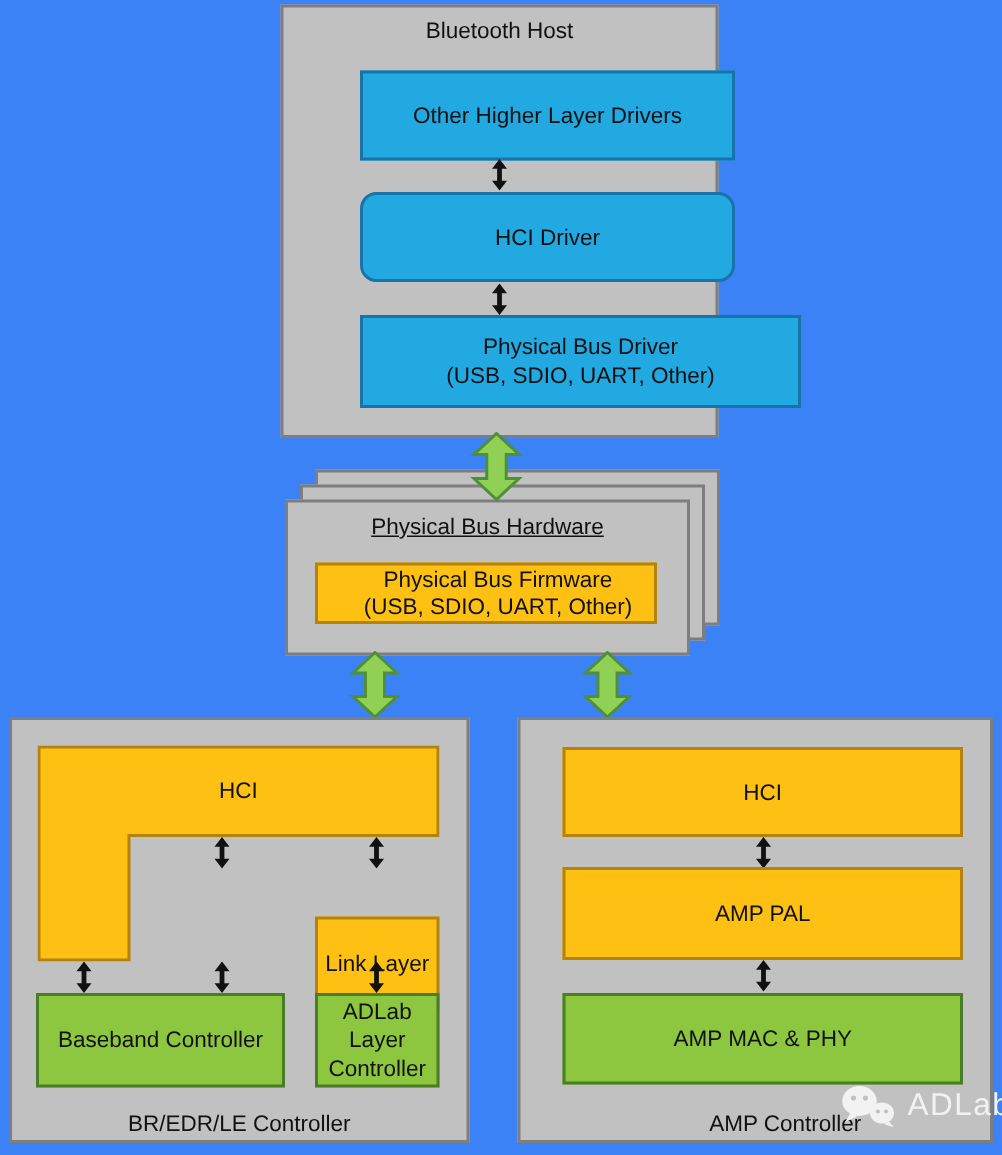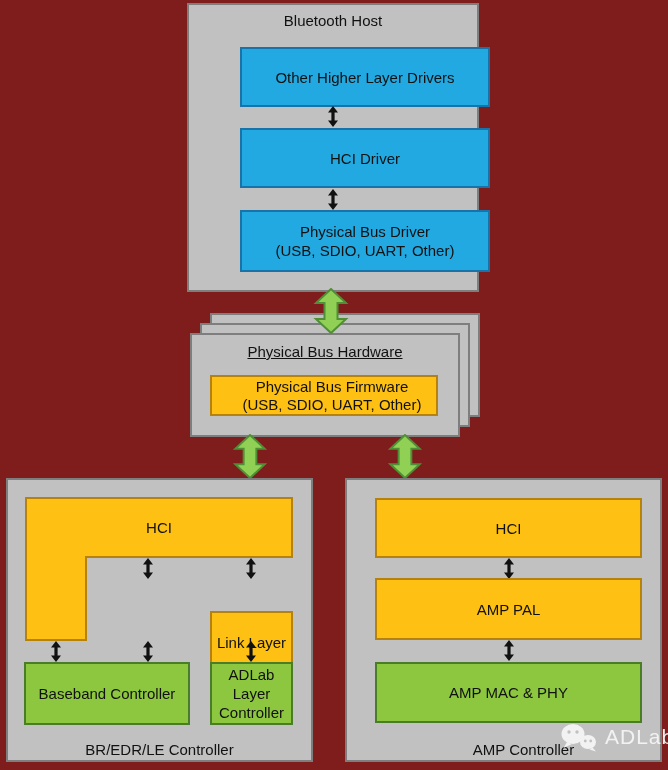--- a/index.html
+++ b/index.html
@@ -1,17 +1,17 @@
 <!DOCTYPE html>
 <html style="--gray: #c1c1c1; --gray-border: #7e7e7e; --blue: #23a9e1; --blue-border: #1873a8; --orange: #fdc013; --orange-border: #b5820e; --green: #8dc63f; --green-border: #4a7d27; --arrow-green: #90d055; --arrow-green-border: #4f8f35; --text: #111111; --watermark: #f2f2f2;"><head>
 <meta charset="utf-8">
 <style>
   html,body { margin:0; padding:0; background:#ffffff; }
   .stage {
-    position:relative; width:668px; height:770px; background:#7f1d1d;
+    position:relative; width:668px; height:770px; background:#3b82f6;
     font-family:"Liberation Sans", sans-serif; color:#111111; overflow:hidden;
   }
   .panel {
     position:absolute; background:var(--gray,#c1c1c1);
     border:2px solid var(--gray-border,#7e7e7e); box-sizing:border-box;
   }
   .panel-title {
     position:absolute; left:0; right:0; text-align:center;
     font-size:15px; line-height:22px; color:var(--text,#111);
   }
@@ -40,29 +40,29 @@
     <div class="panel-title" style="top:5px;">Bluetooth Host</div>
 
     <div class="box blue" style="left:19px; top:42px; width:250px; height:60px;">
       <span>Other Higher Layer Drivers</span>
     </div>
 
     <svg class="varrow" style="left:138px; top:101px;" viewBox="0 0 12 21">
       <polygon points="6,0 11,6.5 7.6,6.5 7.6,14.5 11,14.5 6,21 1,14.5 4.4,14.5 4.4,6.5 1,6.5" fill="#111111"></polygon>
     </svg>
 
-    <div class="box blue" style="left:19px; top:123px; width:250px; height:60px;">
+    <div class="box blue" style="left:19px; top:123px; width:250px; height:60px;border-radius:11px;">
       <span>HCI Driver</span>
     </div>
 
     <svg class="varrow" style="left:138px; top:184px;" viewBox="0 0 12 21">
       <polygon points="6,0 11,6.5 7.6,6.5 7.6,14.5 11,14.5 6,21 1,14.5 4.4,14.5 4.4,6.5 1,6.5" fill="#111111"></polygon>
     </svg>
 
-    <div class="box blue" style="left:19px; top:205px; width:250px; height:62px;">
+    <div class="box blue" style="left:19px; top:205px; width:294px; height:62px;">
       <span>Physical Bus Driver</span>
       <span>(USB, SDIO, UART, Other)</span>
     </div>
   </section>
 
   <section class="panel" style="left:210px; top:313px; width:270px; height:104px;"></section>
   <section class="panel" style="left:200px; top:323px; width:270px; height:104px;"></section>
   <section class="panel" style="left:190px; top:333px; width:270px; height:104px;">
     <div class="panel-title" style="top:6px;text-decoration:underline;">Physical Bus Hardware</div>
     <div class="box orange" style="left:18px; top:40px; width:228px; height:41px; line-height:18px;padding-left:16px;">

